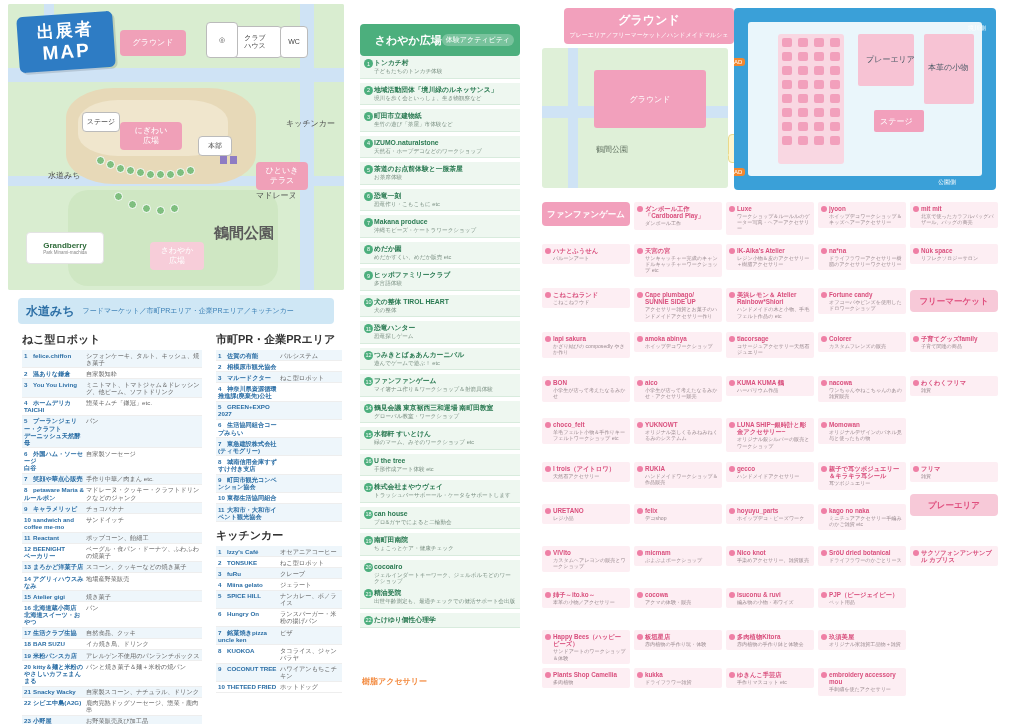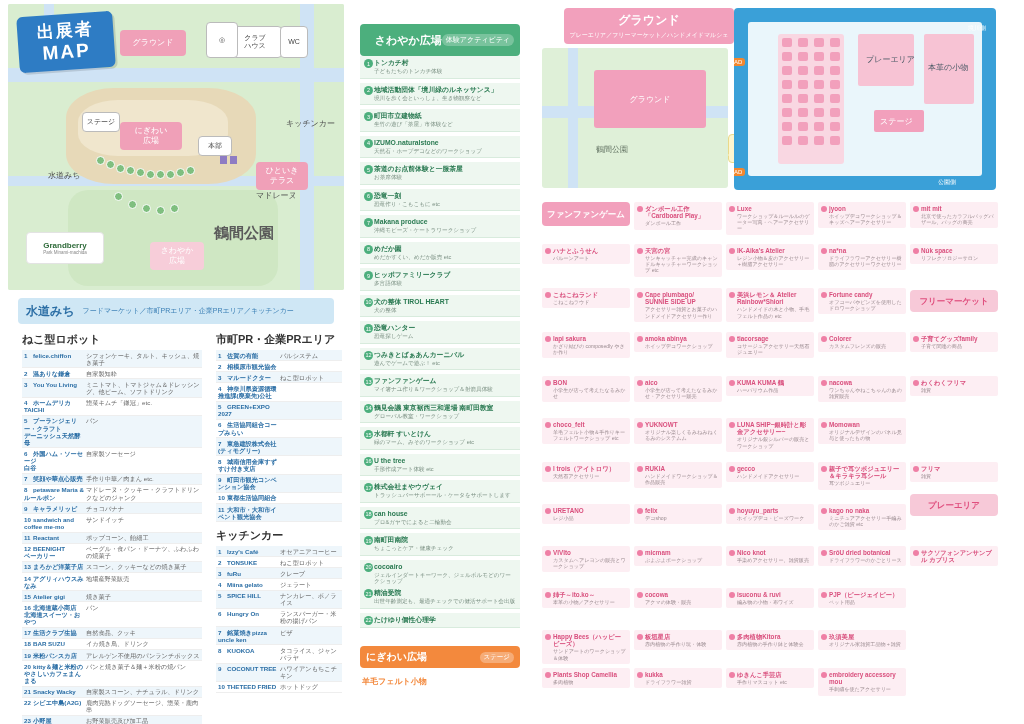--- a/index.html
+++ b/index.html
@@ -341,25 +341,21 @@
         </div>
       </div>
   </div>
 
   <div class="mid">
     <div class="mid-head">
       <span class="mt">さわやか広場</span>
       <span class="ms">体験アクティビティ</span>
     </div>
     <div id="sawayaka-list"></div>
-    <div class="orange-head">
-      <span class="ot">にぎわい広場</span>
-      <span class="os">ステージ</span>
-    </div>
-    <div class="orange-note">羊毛フェルト小物</div>
+    <div class="orange-note">樹脂アクセサリー</div>
   <div class="mrow" style="top: 56px;">
         <span class="mn">1</span>
         <div class="ml">トンカチ村</div>
         <div class="md">子どもたちのトンカチ体験</div>
       </div>
       <div class="mrow" style="top: 82.5px;">
         <span class="mn">2</span>
         <div class="ml">地域活動団体「境川緑のルネッサンス」</div>
         <div class="md">境川を歩く会といっしょ、生き物観察など</div>
       </div>

